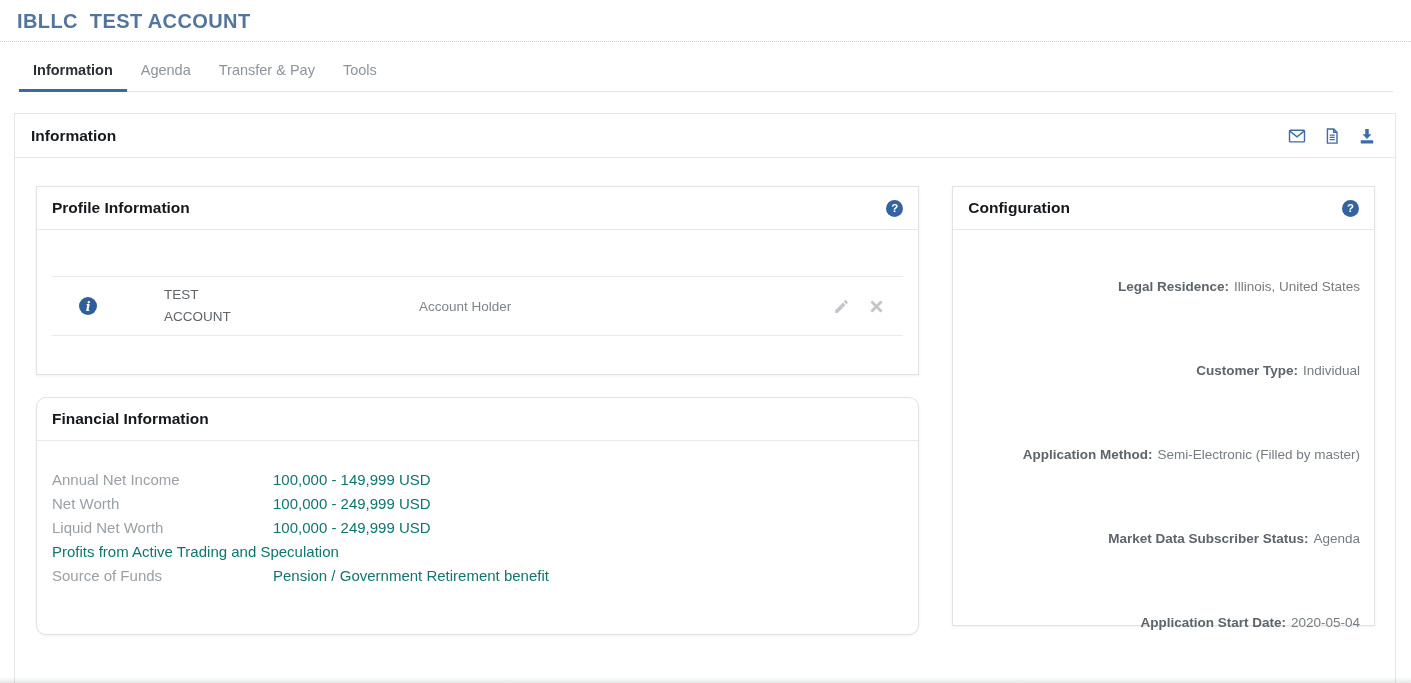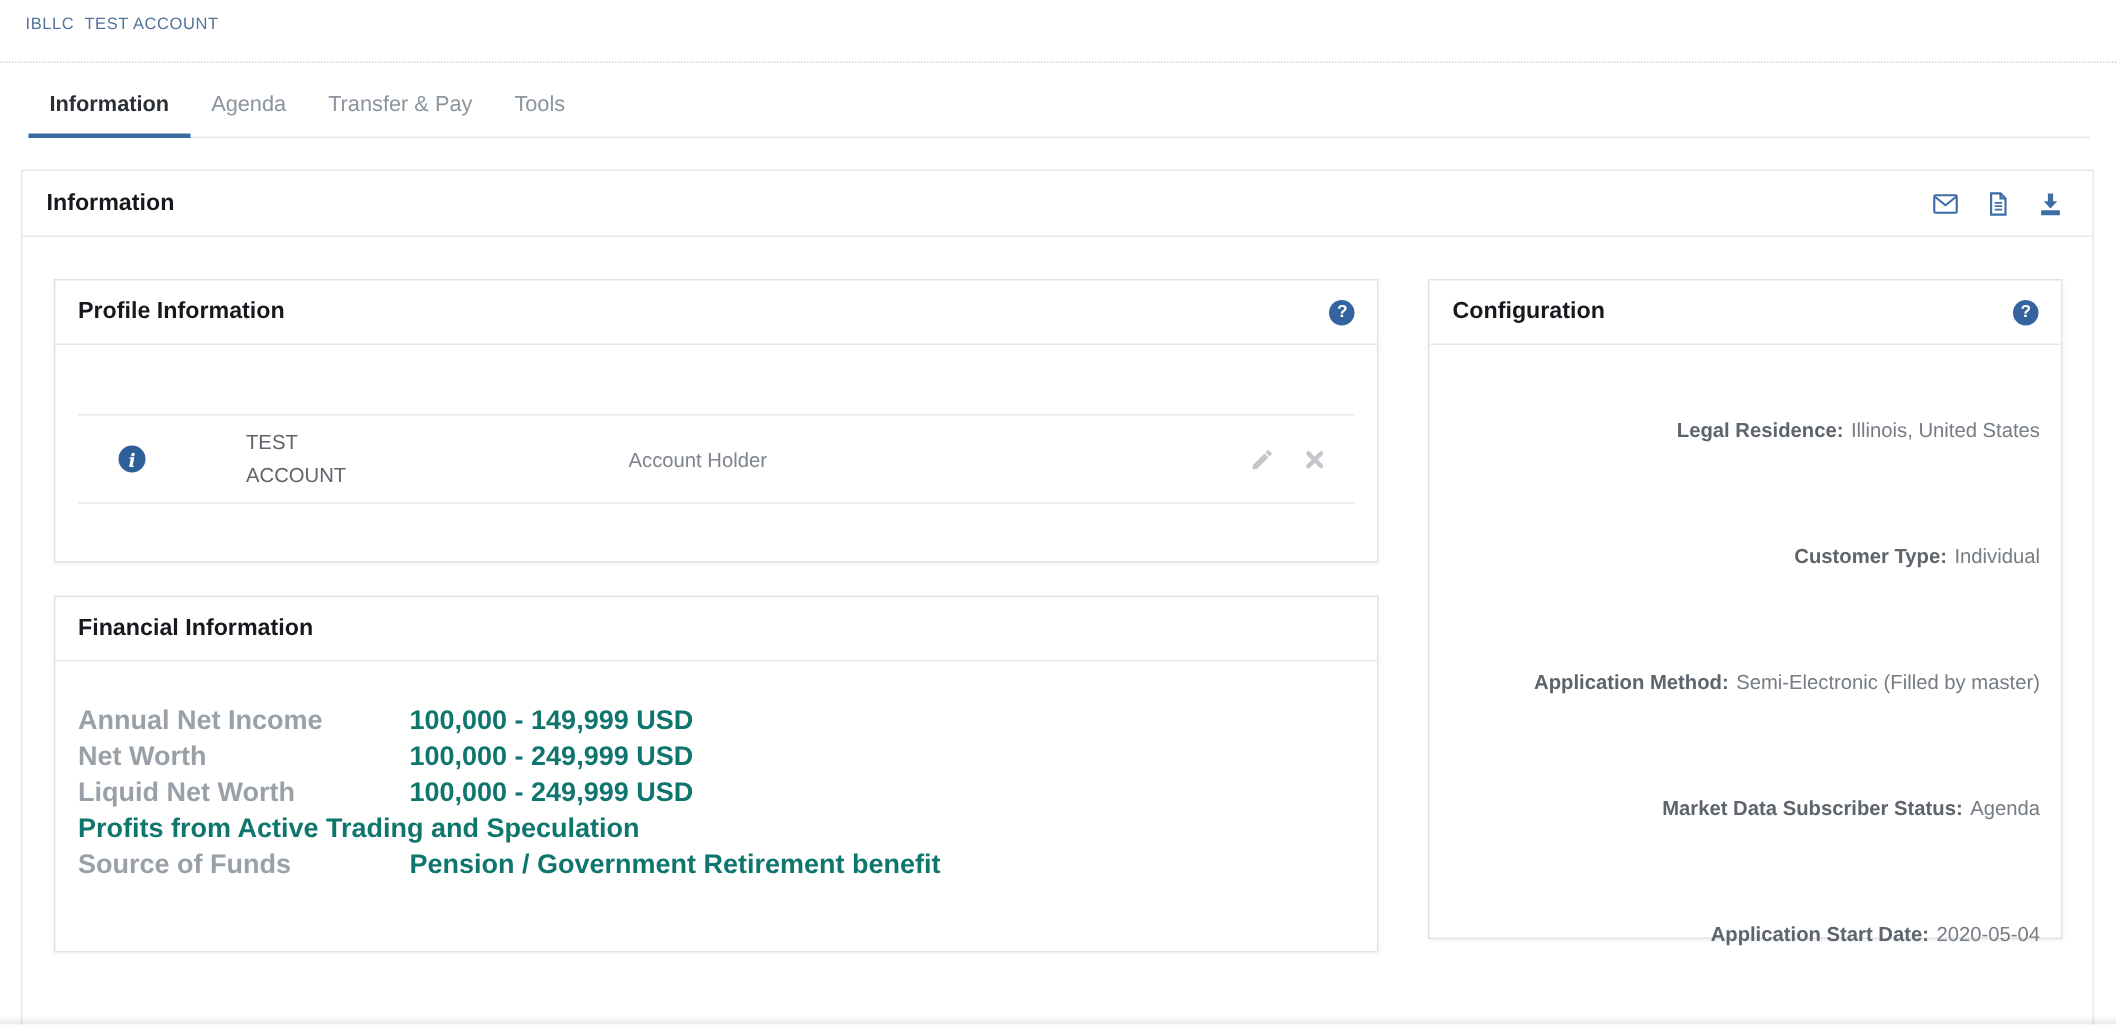--- a/index.html
+++ b/index.html
@@ -1,21 +1,21 @@
 <!DOCTYPE html>
 <html><head>
 <meta charset="utf-8">
 <style>
   * { margin:0; padding:0; box-sizing:border-box; }
   html,body { width:1411px; height:683px; overflow:hidden; background:#ffffff;
     font-family:"Liberation Sans", sans-serif; color:#333; position:relative; }
 
   
   .page-header { height:42px; padding:10px 17px 0 17px; border-bottom:1px dotted #cdd1d5; }
-  .page-title { font-size:11px; font-weight:normal; color:#53749c; letter-spacing:.4px; white-space:pre; }
+  .page-title { font-size:20px; font-weight:bold; color:#53749c; letter-spacing:.4px; white-space:pre; }
 
   
   .tab-bar { height:50px; margin:0 18px 0 19px; border-bottom:1px solid #e4e6e9;
     display:flex; align-items:flex-end; }
   .tab { padding:13px 14px 11px 14px; font-size:14.5px; color:#8c949d; cursor:pointer;
     border-bottom:3px solid transparent; margin-bottom:-1px; }
   .tab.active { color:#2b2f36; font-weight:bold; border-bottom-color:#3a6aa0; }
 
   
   .outer-card { margin:21px 15px 0 14px; width:1382px; height:575px;
@@ -50,23 +50,23 @@
     font-family:"DejaVu Serif", serif; font-style:italic; font-weight:bold; font-size:12.5px;
     cursor:pointer; }
   .cell-icon { width:72px; display:flex; justify-content:center; }
   .cell-name { width:255px; margin-left:40px; font-size:13.5px; color:#5f656c; line-height:1.6; }
   .cell-role { flex:1; font-size:13.5px; color:#7e848b; }
   .row-actions { display:flex; gap:18px; margin-right:18px; }
   .action-icon { width:17px; height:17px; color:#c3c7cb; cursor:pointer; display:inline-flex; }
   .action-icon svg { width:100%; height:100%; }
 
   
-  .financial-card { margin-top:22px; height:238px; }
+  .financial-card { margin-top:22px; height:238px;border-radius:10px; }
   .financial-body { padding:27px 15px 0 15px; }
-  .fin-row { display:flex; line-height:24px; font-size:18px;font-weight:bold; }
+  .fin-row { display:flex; line-height:24px; font-size:15px; }
   .fin-label { width:221px; color:#9aa0a7; }
   .fin-value { color:#0f766e; }
 
   
   .config-card { height:440px;text-align:right; }
   .config-details { padding:15px 14px 12px 14px; border-bottom:1px dashed #d7dadd; }
   .cfg-row { line-height:28px; font-size:13.5px; white-space:pre; }
   .cfg-label { font-weight:bold; color:#5d646b; }
   .cfg-value { color:#757c83; margin-left:5px; }
 

